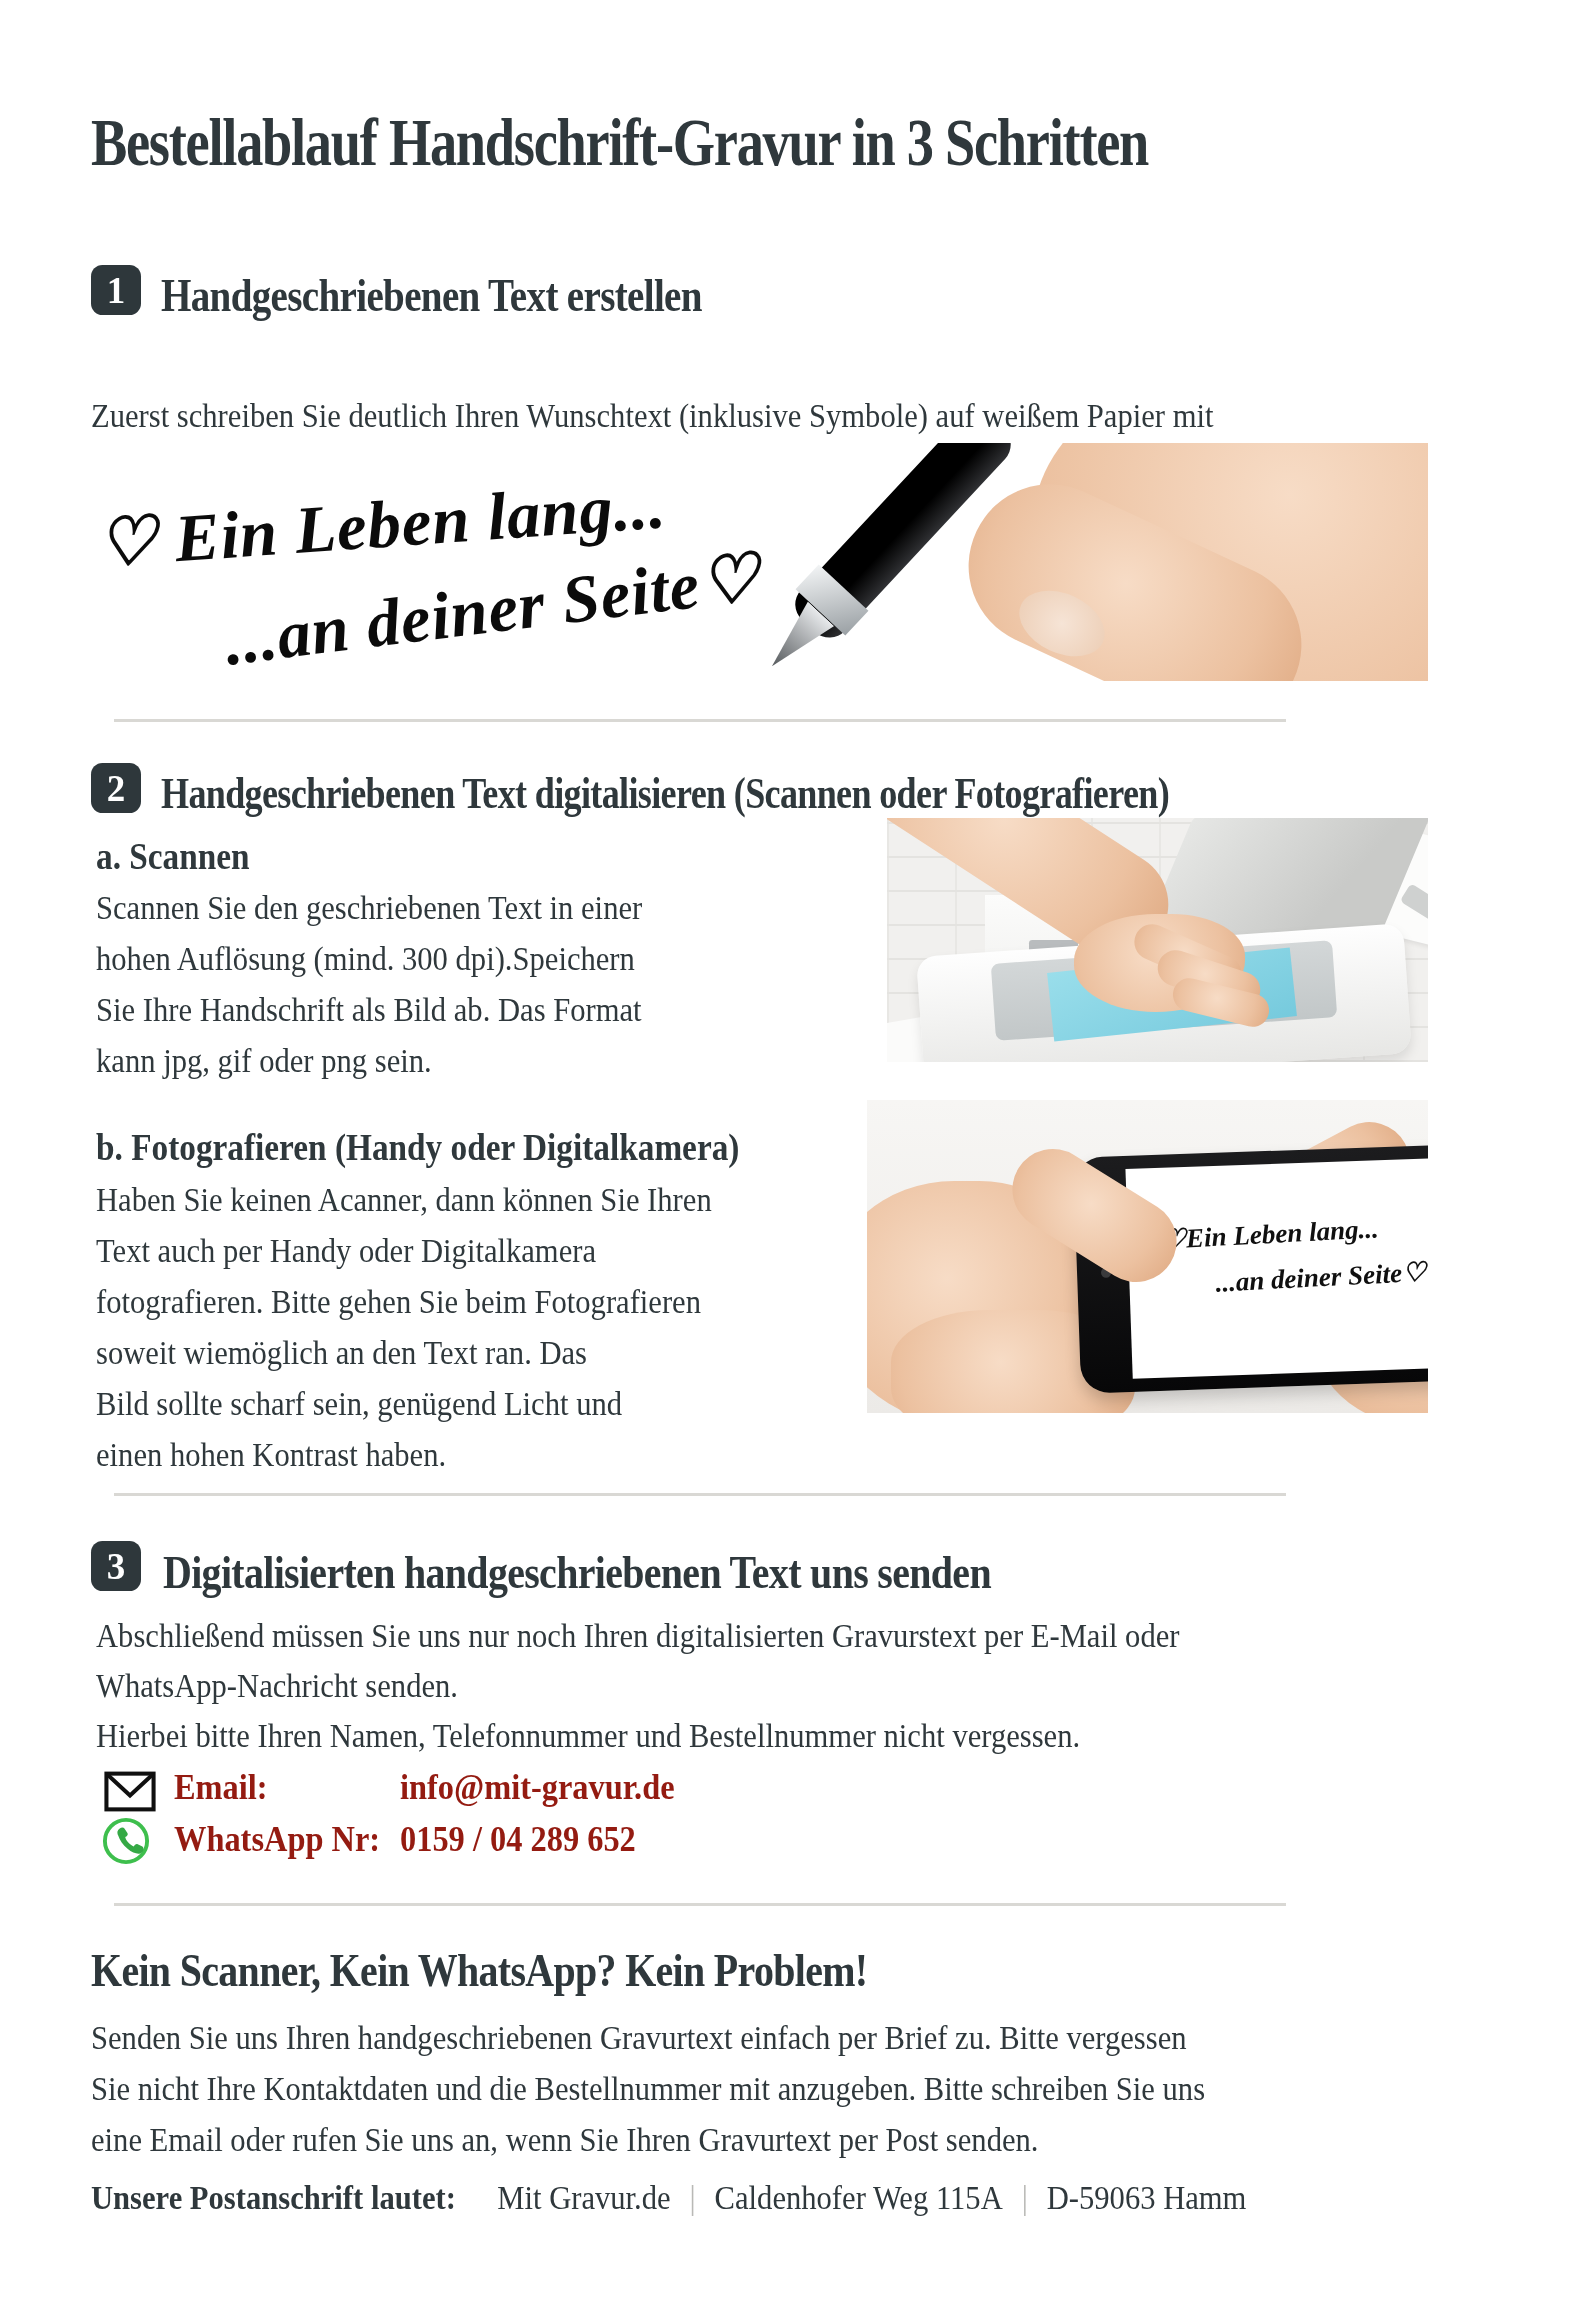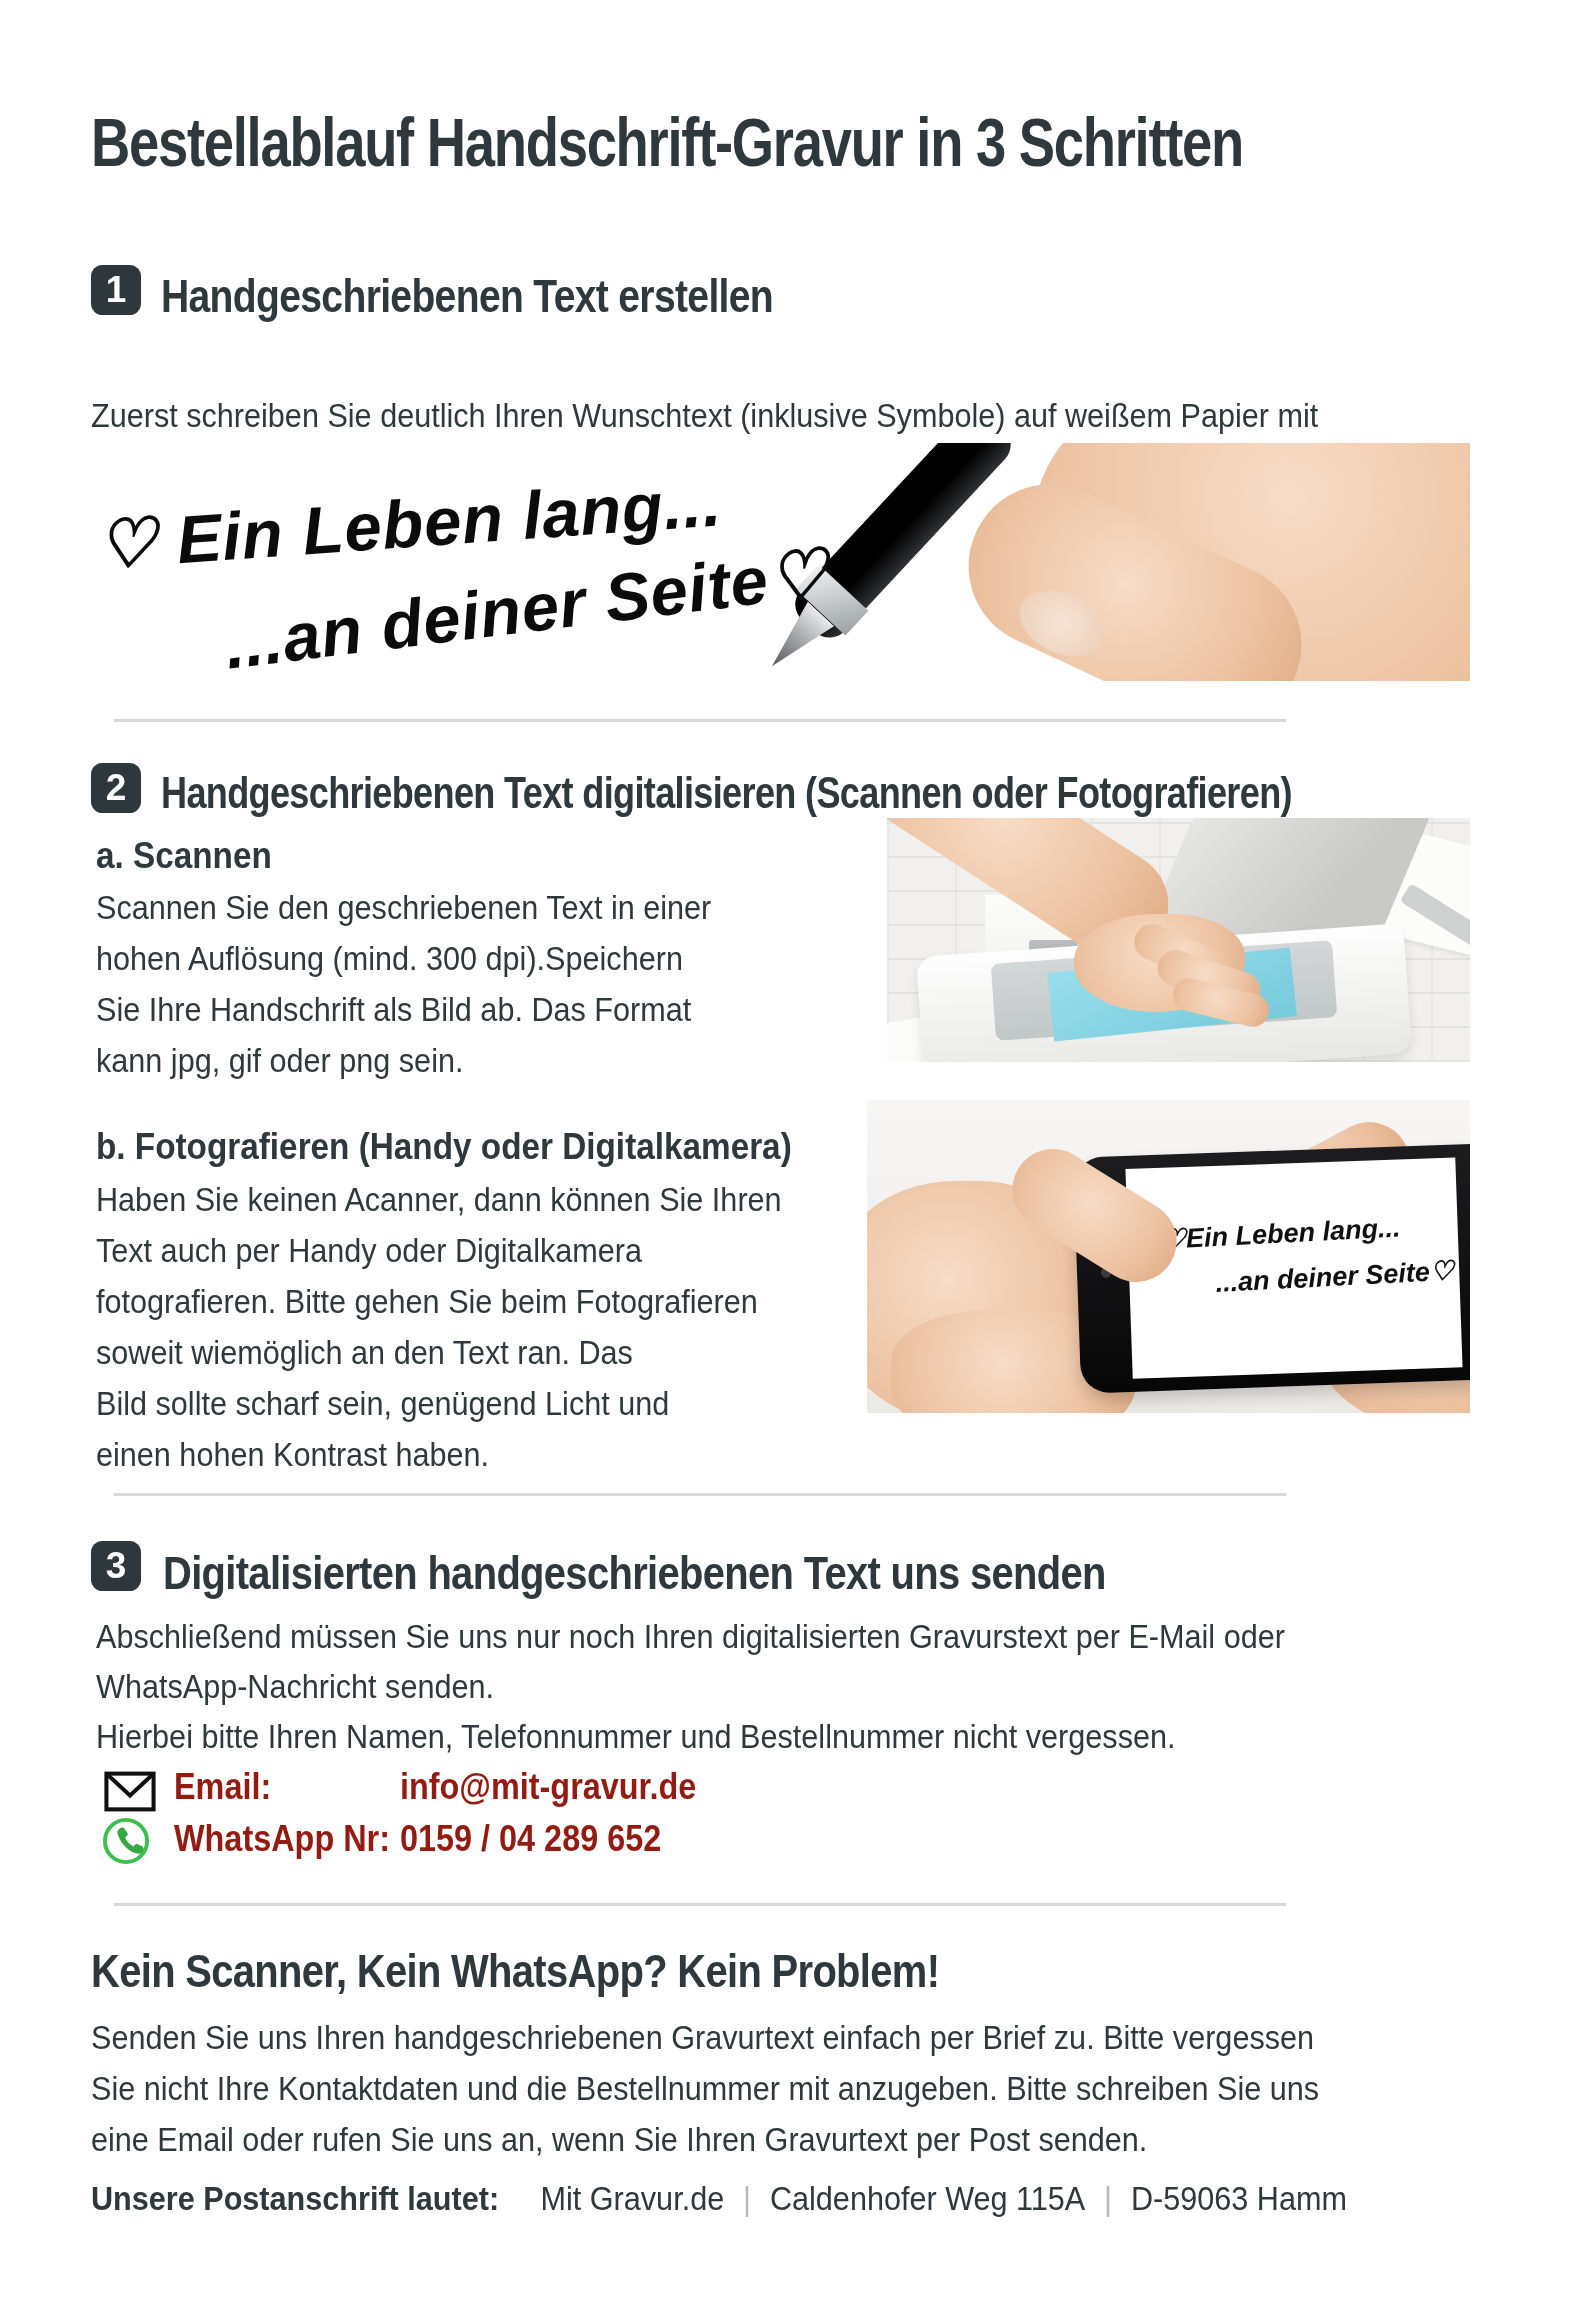--- a/index.html
+++ b/index.html
@@ -1,17 +1,17 @@
 <!DOCTYPE html>
 <html style="font-size:13px"><head>
 <meta charset="utf-8">
 <style>
   html,body{margin:0;padding:0;background:#ffffff;}
   .page{position:relative;width:1428px;height:2319px;background:#fff;overflow:hidden;
-        font-family:Liberation Sans, sans-serif;color:#2f383c;padding-left:42px;}
+        font-family:Liberation Serif, serif;color:#2f383c;}
   .abs{position:absolute;}
   .nowrap{white-space:nowrap;}
   .condX{transform-origin:0 0;}
 
   
   .page-title{left:91px;top:103px;font-size:68px;font-weight:bold;letter-spacing:-1.6px;
               transform:scaleX(0.80);}
   .step-heading{font-size:46px;font-weight:bold;letter-spacing:-0.8px;transform:scaleX(0.85);}
   .footer-heading{left:91px;top:1943px;font-size:47px;font-weight:bold;letter-spacing:-0.8px;transform:scaleX(0.85);}
 

